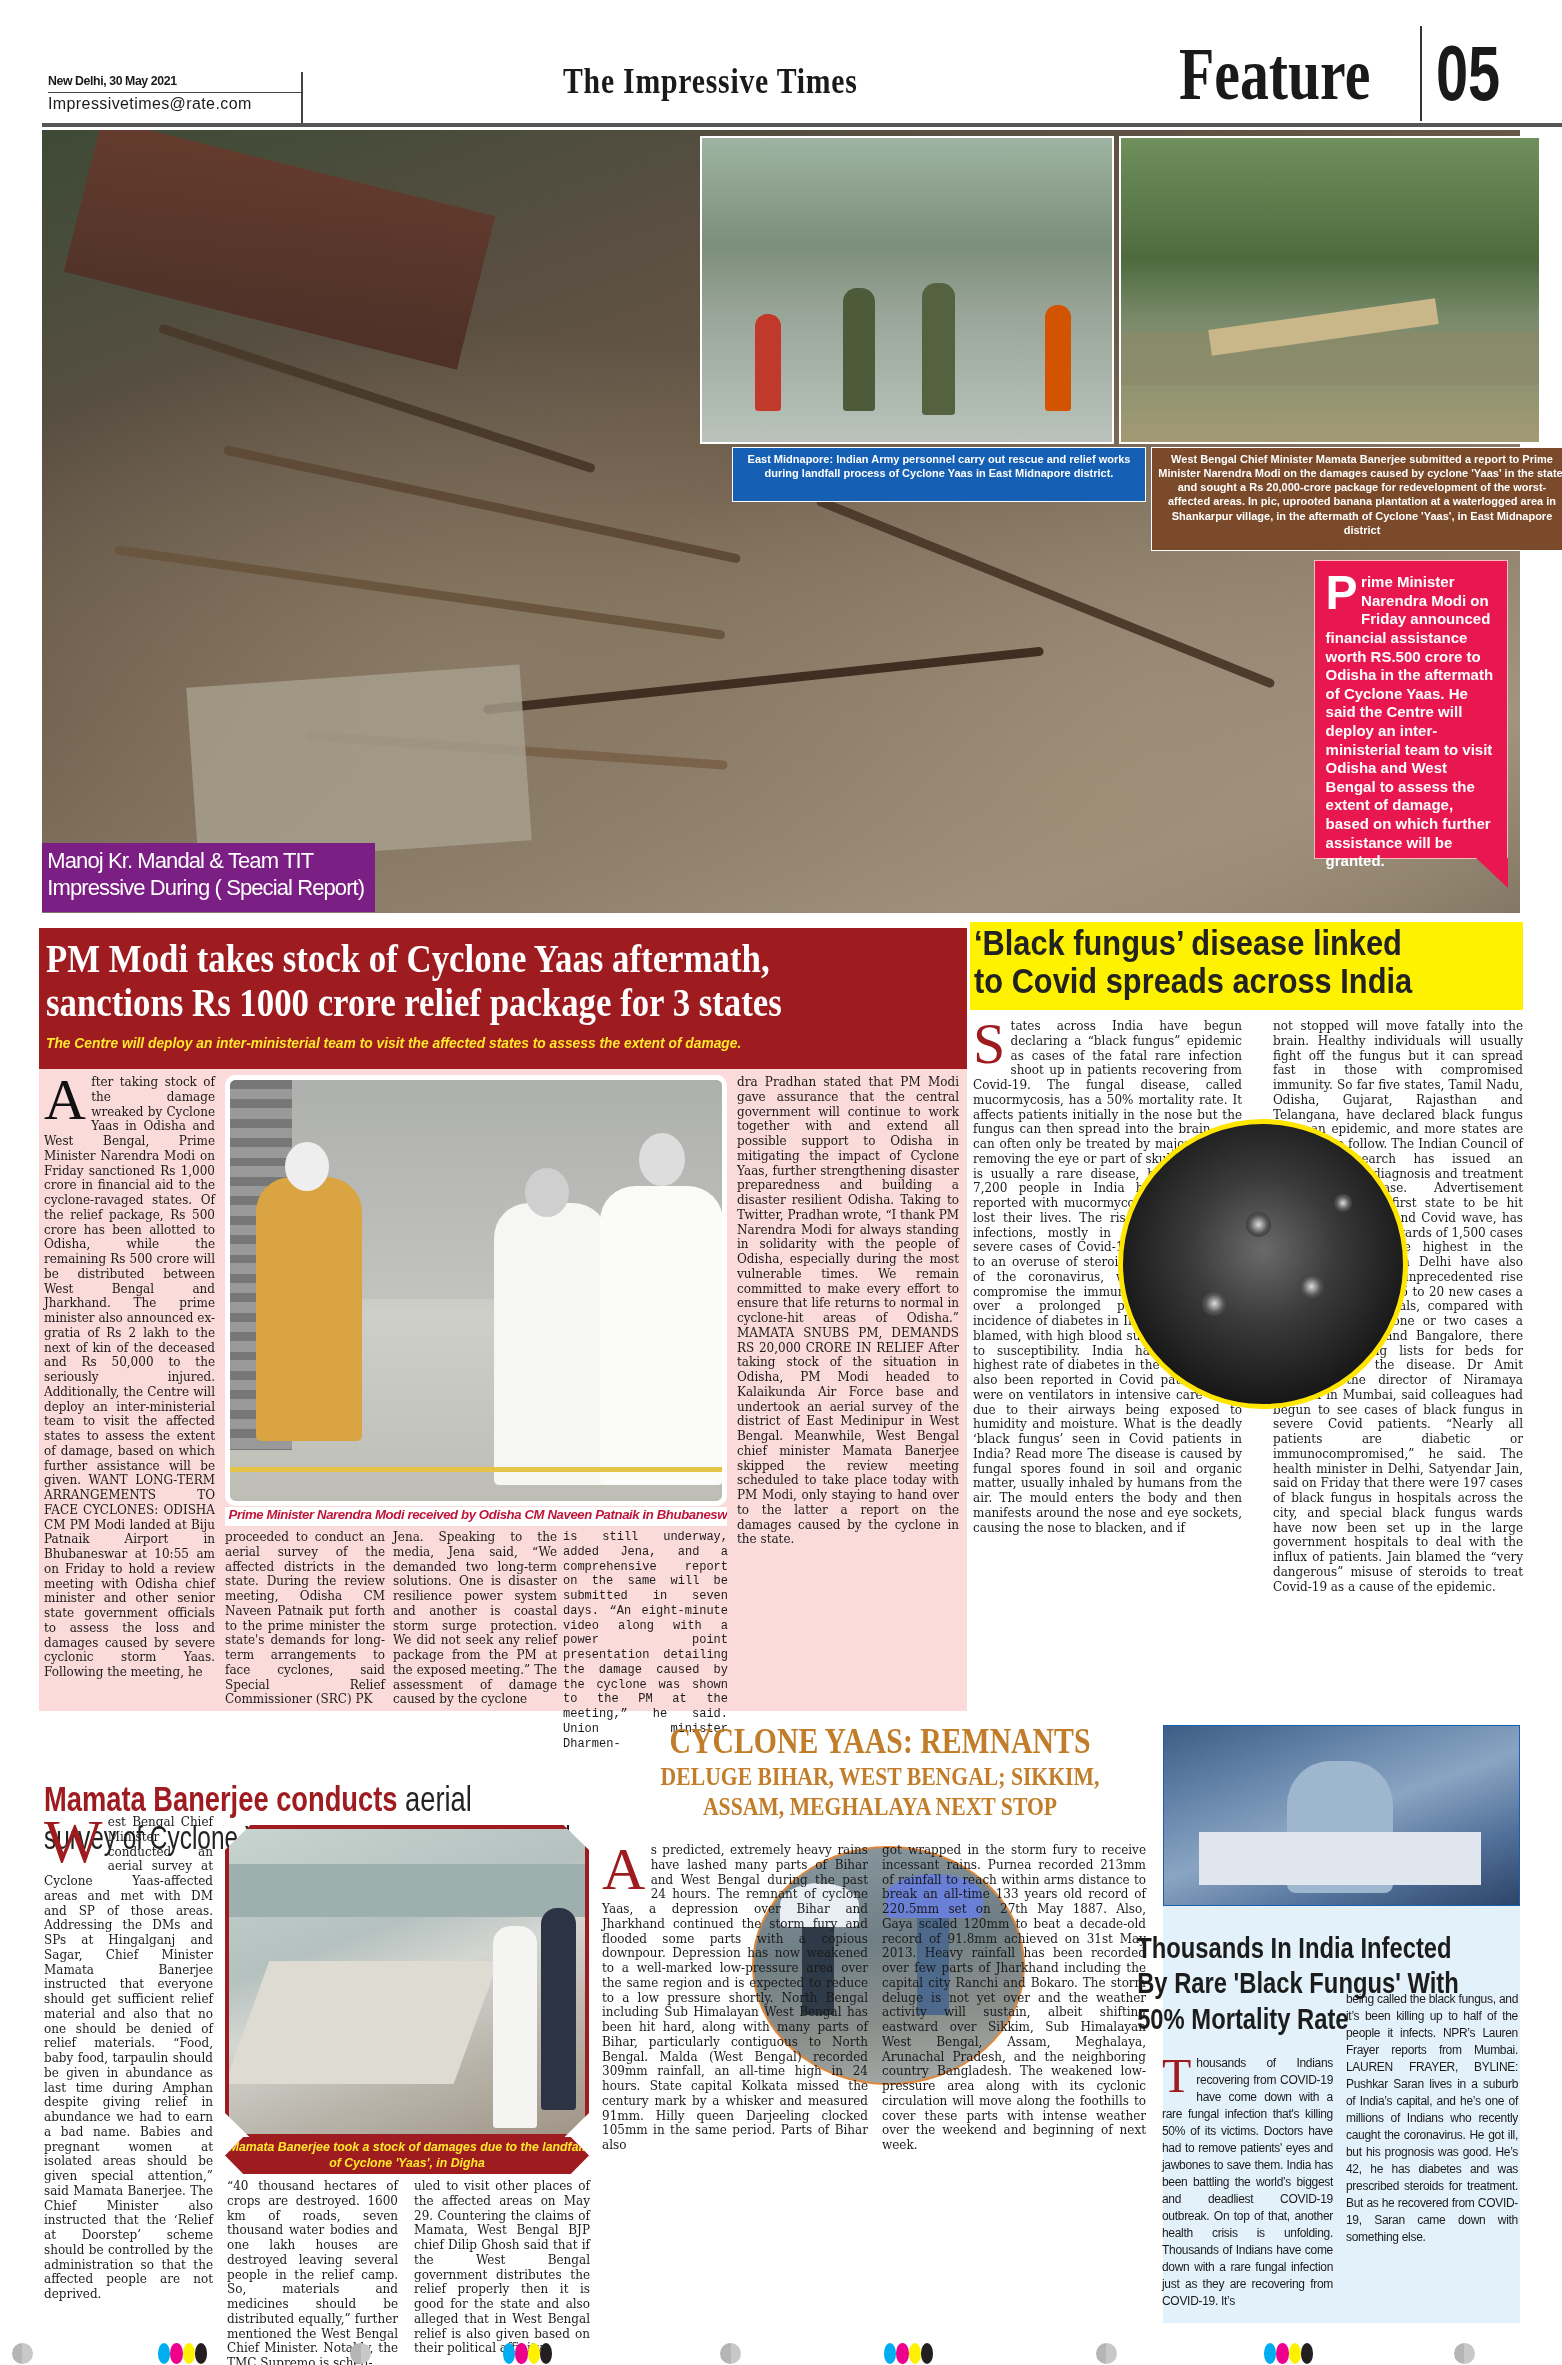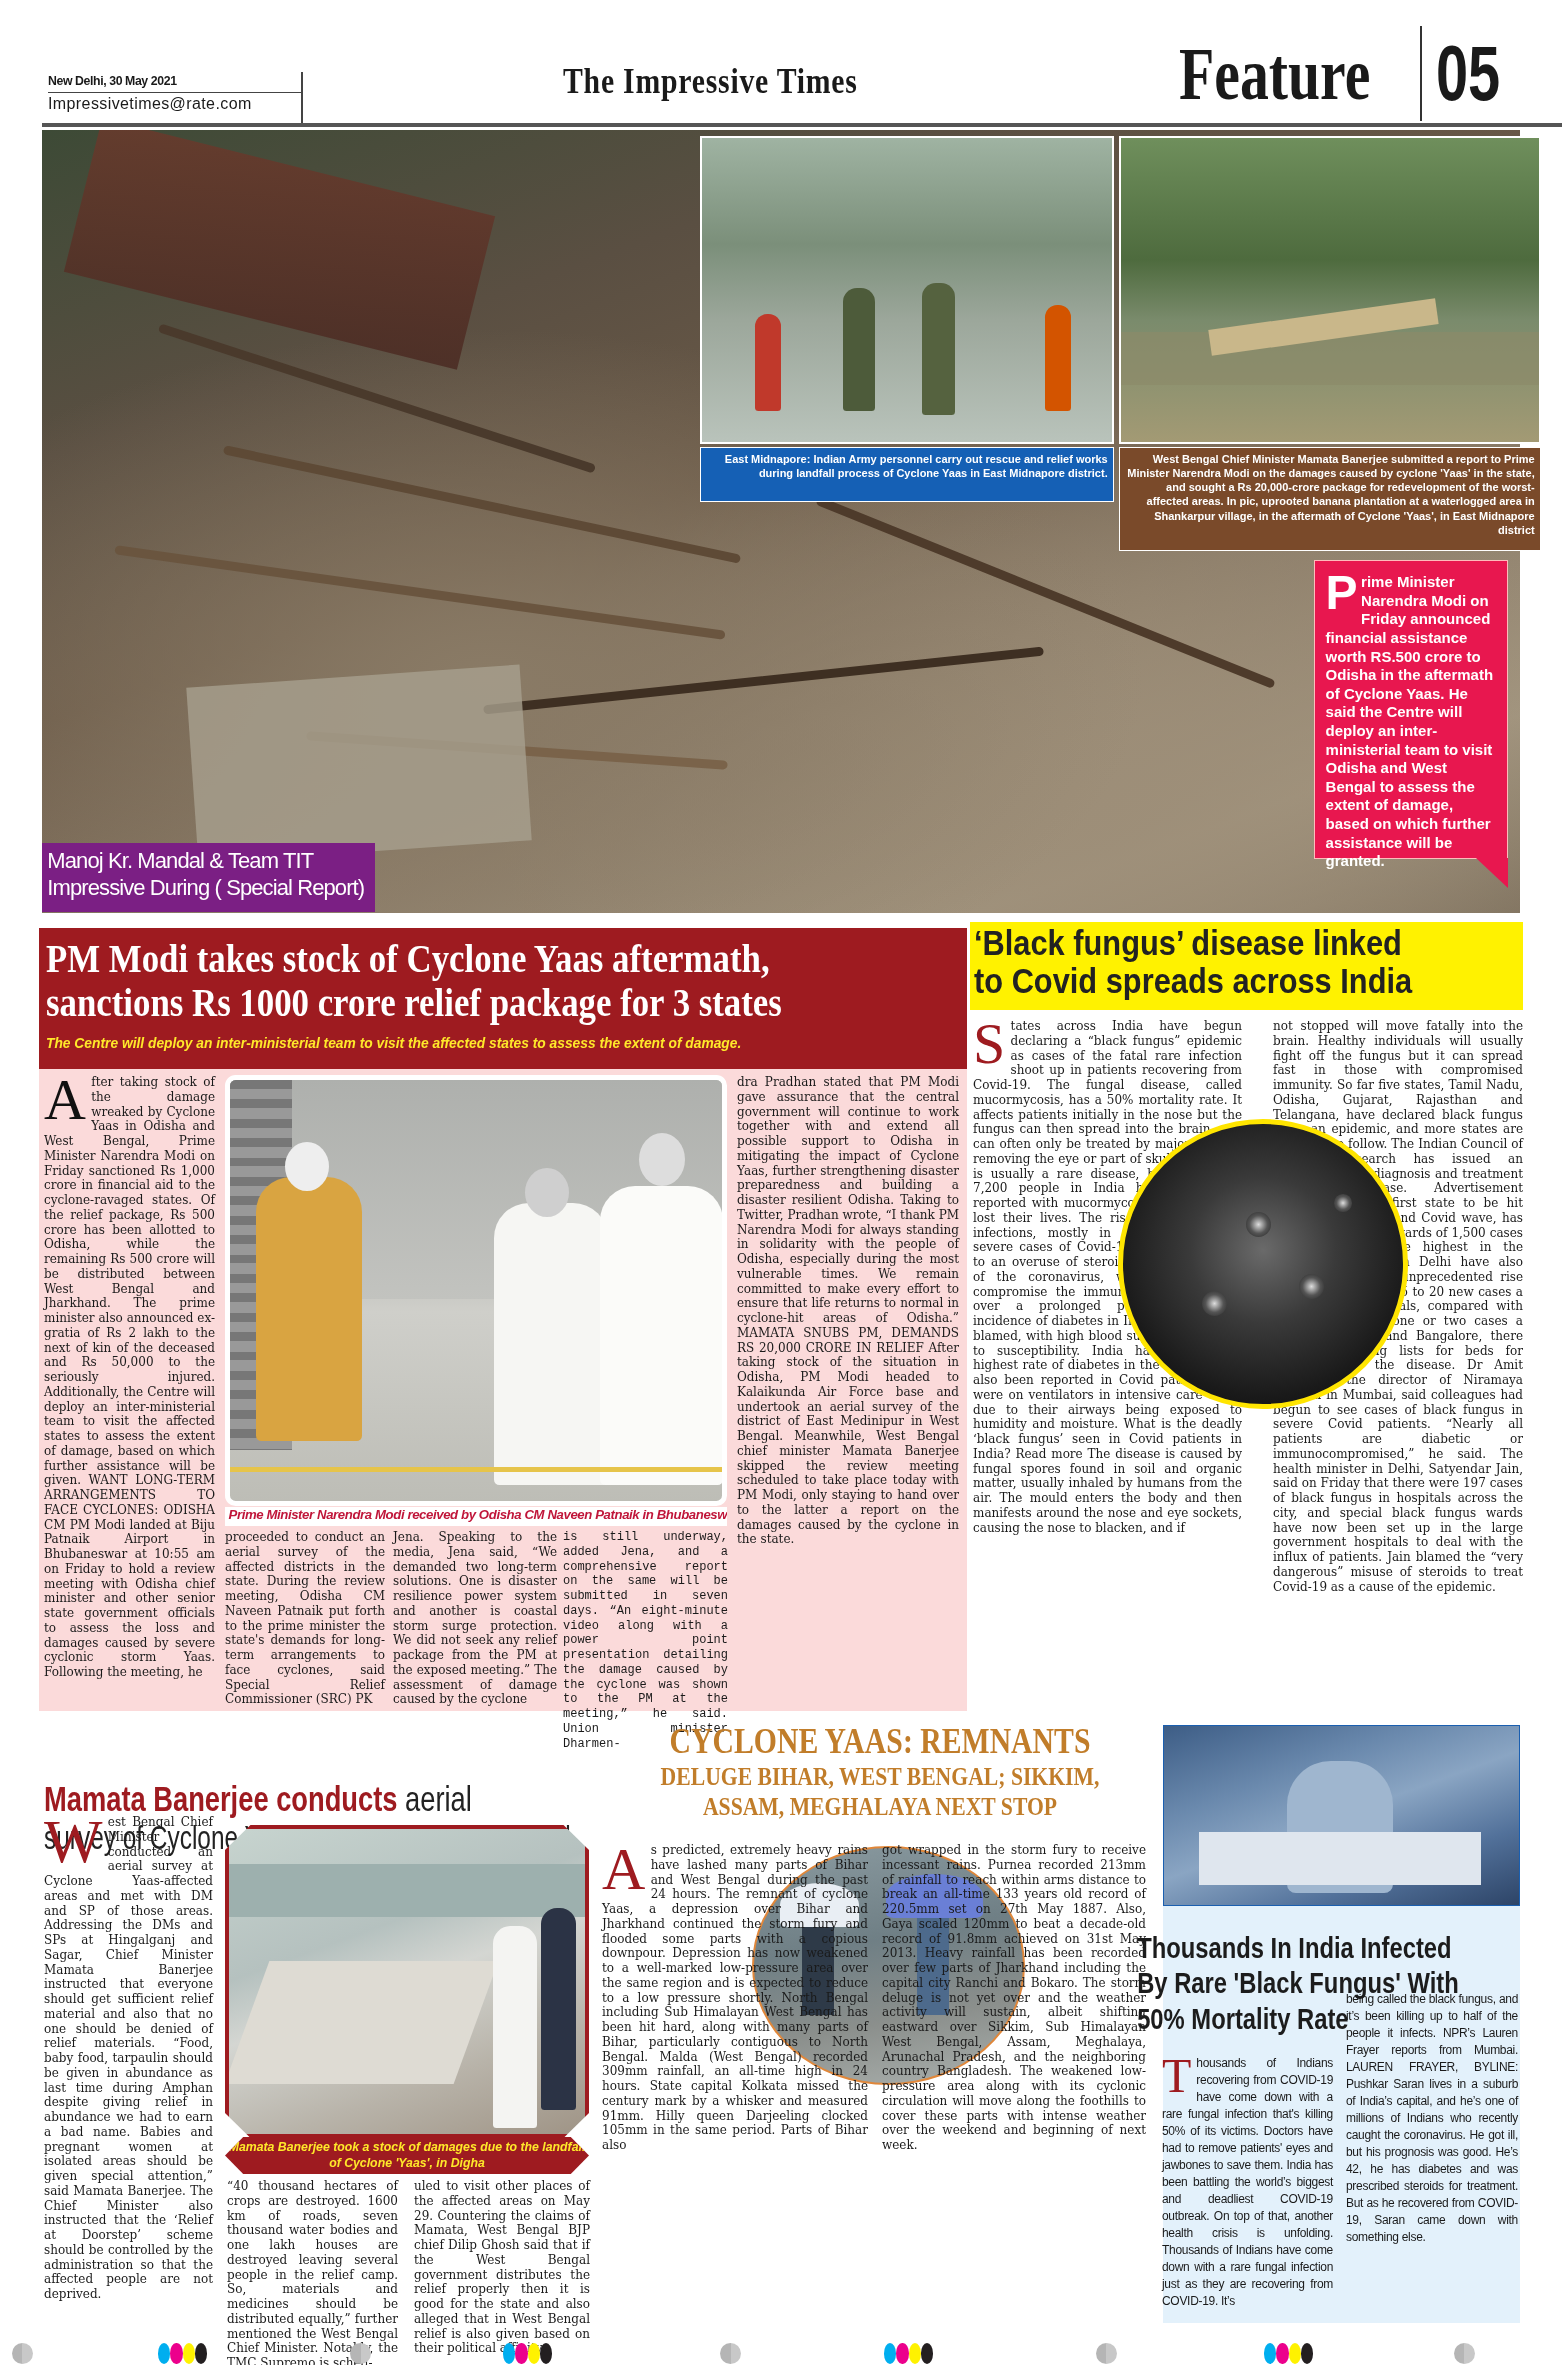--- a/index.html
+++ b/index.html
@@ -22,21 +22,21 @@
   #hero { left: 42px; top: 130px; width: 1478px; height: 783px;
     background:
       radial-gradient(ellipse at 30% 70%, #8a7b66 0%, transparent 45%),
       radial-gradient(ellipse at 70% 85%, #9d8e78 0%, transparent 40%),
       linear-gradient(160deg, #3d4a36 0%, #5a4f42 25%, #6b5a48 45%, #8b7c68 65%, #a39680 85%, #7e715e 100%); }
   .stick { position: absolute; height: 8.8px; background: #4a3a2c; border-radius: 4.4px; }
   #inset1 { left: 700px; top: 136px; width: 414px; height: 308px;
     background: linear-gradient(180deg, #9fb3a2 0%, #7b8f7a 35%, #9ca79b 60%, #b9c3bb 100%); border: 2.6px solid #fff; }
   #inset2 { left: 1119px; top: 136px; width: 422px; height: 308px;
     background: linear-gradient(180deg, #6f8f5c 0%, #4e6b3e 40%, #7a8b6c 60%, #a39a74 100%); border: 2.6px solid #fff; }
-  .cap-box { position: absolute; color: #fff; font: bold 11px "Liberation Sans", sans-serif; text-align: right; line-height: 1.3; padding: 3.5px 5.3px; border: 1.8px solid #fff; }
+  .cap-box { position: absolute; color: #fff; font: bold 11px "Liberation Sans", sans-serif; text-align: center; line-height: 1.3; padding: 3.5px 5.3px; border: 1.8px solid #fff; margin-left: 32px; }
   #cap1 { left: 700px; top: 447px; width: 414px; height: 55px; background: #1560b5; font-stretch: condensed; }
   #cap2 { left: 1119px; top: 447px; width: 422px; height: 104px; background: #7a4a2a; }
   #callout { left: 1314px; top: 560px; width: 194px; height: 299px; background: #e8174f; color: #fff; padding: 12.3px 8.8px 8.8px 10.6px; font: bold 15px "Liberation Sans", sans-serif; line-height: 1.24; border: 0.9px solid #fbb; }
   #callout .cap { float: left; font-size: 48px; line-height: 0.85; margin-right: 3.5px; }
   #callout-tail { left: 1476px; top: 858px; width: 0; height: 0; border-left: 32px solid transparent; border-top: 30px solid #e8174f; }
   #byline { left: 42px; top: 843px; width: 333px; height: 69px; background: #7b1f84; color: #fff; font: 22px "Liberation Sans", sans-serif; line-height: 1.2; padding: 5.3px 5.3px; letter-spacing: -0.9px; }
 
   
   #pm-head { left: 39px; top: 928px; width: 928px; height: 141px; background: #9e1b20; color: #fff; padding: 8.8px 7px 0 7px; }
   #pm-title { font: bold 40px "Liberation Serif", serif; line-height: 1.1; transform: scaleX(0.87); transform-origin: left; white-space: nowrap; }

